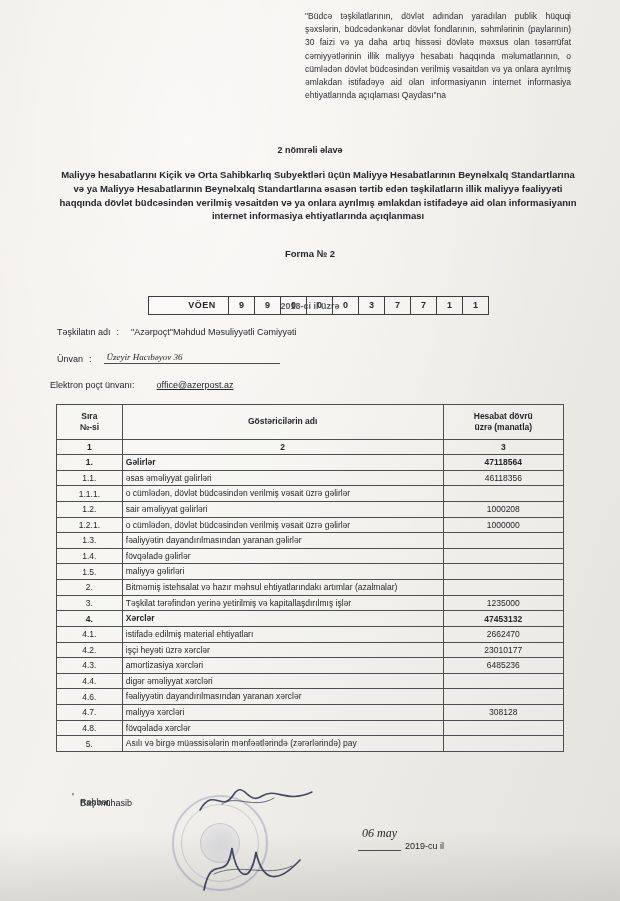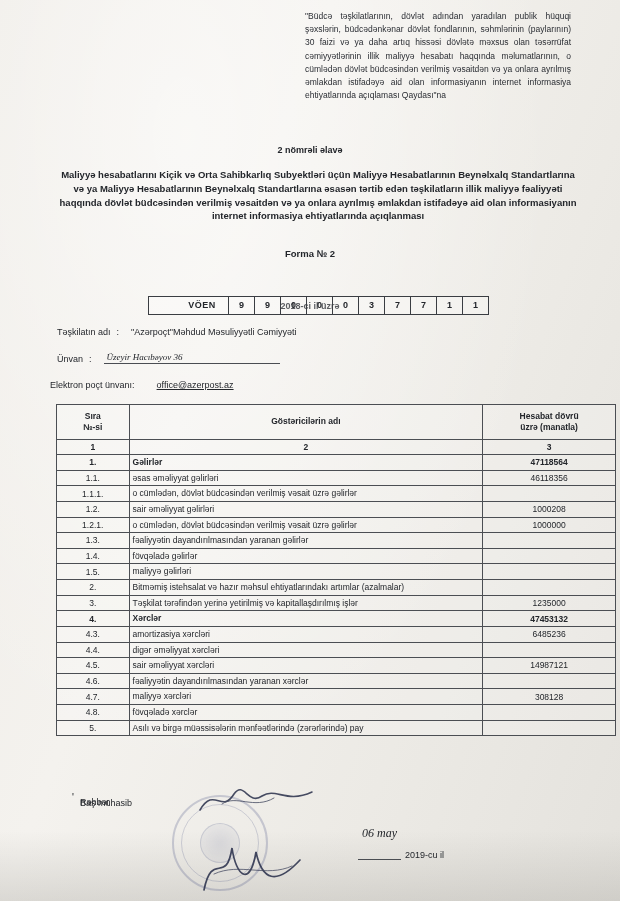--- a/index.html
+++ b/index.html
@@ -155,21 +155,21 @@
   }
   .f-org { top: 327px; left: 57px; }
   .f-addr { top: 352px; left: 57px; }
   .f-mail { top: 380px; left: 50px; }
 
   
   table.grid {
     position: absolute;
     top: 404px;
     left: 56px;
-    width: 560px;
+    width: 508px;
     border-collapse: collapse;
     font-size: 8.5px;
     background: rgba(255,255,255,0.18);
   }
   table.grid th, table.grid td {
     border: 1px solid #4b4e53;
     padding: 2px 3px;
     vertical-align: middle;
   }
   table.grid thead th {
@@ -203,21 +203,21 @@
     font-size: 9px;
     display: flex;
     align-items: flex-end;
     gap: 4px;
   }
   .date-hand {
     font-family: "Liberation Serif", serif;
     font-style: italic;
     font-size: 12px;
     border-bottom: 1px solid #4a4d52;
-    padding: 0 4px 18px;
+    padding: 0 4px 9px;
   }
 
   
   .stamp {
     position: absolute;
     top: 795px;
     left: 172px;
     width: 92px;
     height: 92px;
     border: 2px solid rgba(70,80,130,0.45);
@@ -363,33 +363,38 @@
             <td class="num">3.</td>
             <td class="name">Təşkilat tərəfindən yerinə yetirilmiş və kapitallaşdırılmış işlər</td>
             <td class="amount">1235000</td>
           </tr>
           <tr class="bold">
             <td class="num">4.</td>
             <td class="name">Xərclər</td>
             <td class="amount">47453132</td>
           </tr>
           <tr>
+            <td class="num">4.1.</td>
+            <td class="name">istifadə edilmiş material ehtiyatları</td>
+            <td class="amount">2662470</td>
+          </tr>
+          <tr>
+            <td class="num">4.2.</td>
+            <td class="name">işçi heyəti üzrə xərclər</td>
+            <td class="amount">23010177</td>
+          </tr>
+          <tr>
             <td class="num">4.3.</td>
             <td class="name">amortizasiya xərcləri</td>
             <td class="amount">6485236</td>
           </tr>
           <tr>
             <td class="num">4.4.</td>
             <td class="name">digər əməliyyat xərcləri</td>
             <td class="amount"></td>
-          </tr>
-          <tr>
-            <td class="num">4.5.</td>
-            <td class="name">sair əməliyyat xərcləri</td>
-            <td class="amount">14987121</td>
           </tr>
           <tr>
             <td class="num">4.6.</td>
             <td class="name">fəaliyyətin dayandırılmasından yaranan xərclər</td>
             <td class="amount"></td>
           </tr>
           <tr>
             <td class="num">4.7.</td>
             <td class="name">maliyyə xərcləri</td>
             <td class="amount">308128</td>

